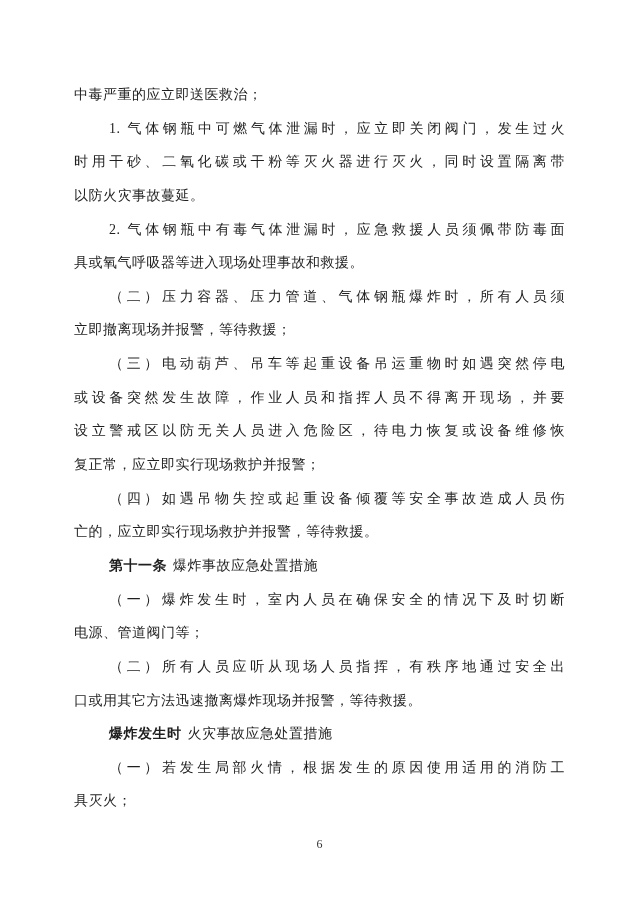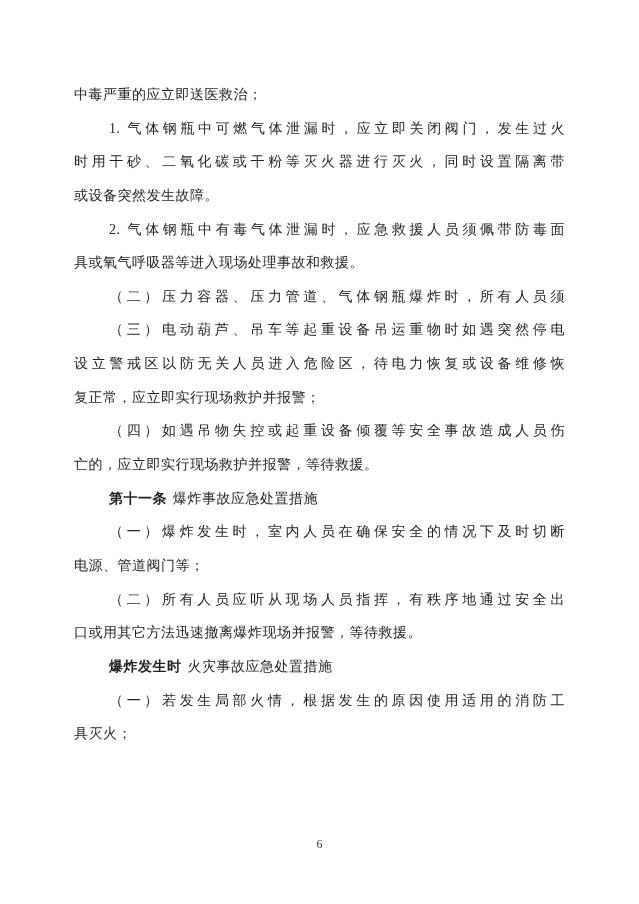--- a/index.html
+++ b/index.html
@@ -61,25 +61,27 @@
   }
 </style>
 </head>
 <body>
 
 <div class="page">
   <div class="text-block" id="text-block">
       <div class="line">中毒严重的应立即送医救治；</div>
       <div class="line justify indent">1. 气体钢瓶中可燃气体泄漏时，应立即关闭阀门，发生过火</div>
       <div class="line justify">时用干砂、二氧化碳或干粉等灭火器进行灭火，同时设置隔离带</div>
-      <div class="line">或设备突然发生故障。</div>
+      <div class="line">以防火灾事故蔓延。</div>
       <div class="line justify indent">2. 气体钢瓶中有毒气体泄漏时，应急救援人员须佩带防毒面</div>
       <div class="line">具或氧气呼吸器等进入现场处理事故和救援。</div>
       <div class="line justify indent">（二）压力容器、压力管道、气体钢瓶爆炸时，所有人员须</div>
+      <div class="line">立即撤离现场并报警，等待救援；</div>
       <div class="line justify indent">（三）电动葫芦、吊车等起重设备吊运重物时如遇突然停电</div>
+      <div class="line justify">或设备突然发生故障，作业人员和指挥人员不得离开现场，并要</div>
       <div class="line justify">设立警戒区以防无关人员进入危险区，待电力恢复或设备维修恢</div>
       <div class="line">复正常，应立即实行现场救护并报警；</div>
       <div class="line justify indent">（四）如遇吊物失控或起重设备倾覆等安全事故造成人员伤</div>
       <div class="line">亡的，应立即实行现场救护并报警，等待救援。</div>
       <div class="line indent"><span class="art-num">第十一条</span><span>爆炸事故应急处置措施</span></div>
       <div class="line justify indent">（一）爆炸发生时，室内人员在确保安全的情况下及时切断</div>
       <div class="line">电源、管道阀门等；</div>
       <div class="line justify indent">（二）所有人员应听从现场人员指挥，有秩序地通过安全出</div>
       <div class="line">口或用其它方法迅速撤离爆炸现场并报警，等待救援。</div>
       <div class="line indent"><span class="art-num">爆炸发生时</span><span>火灾事故应急处置措施</span></div>

